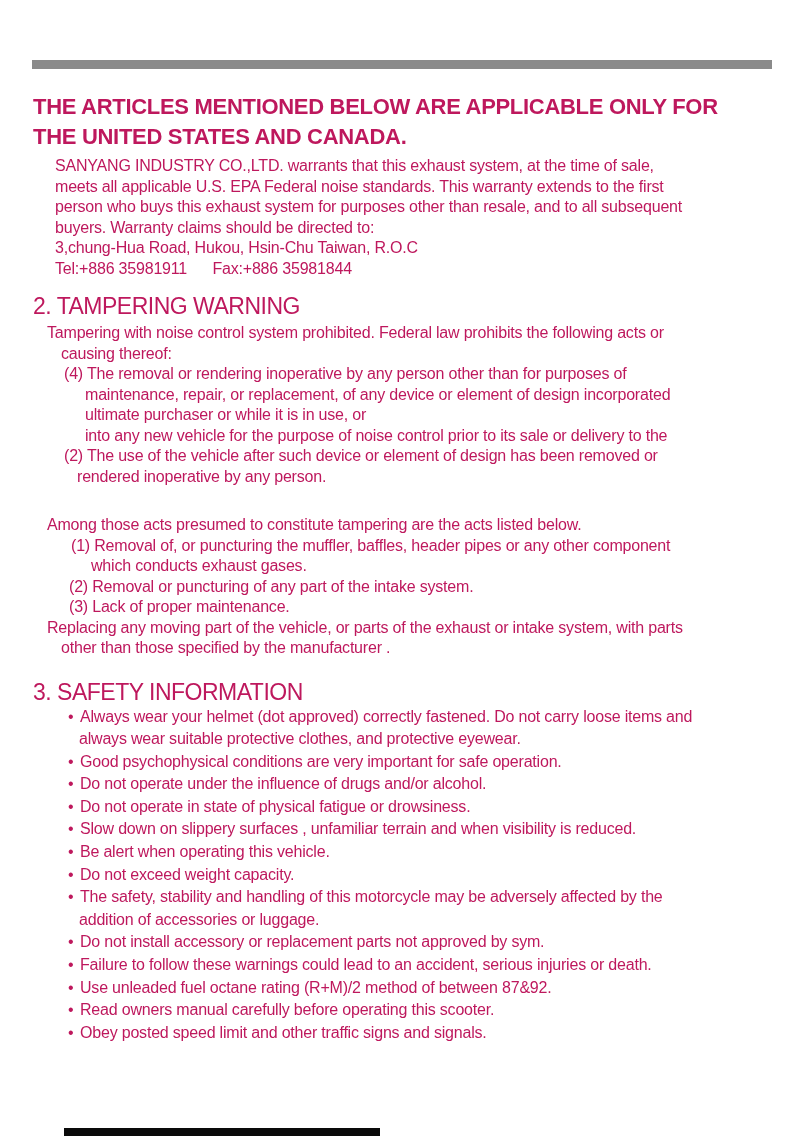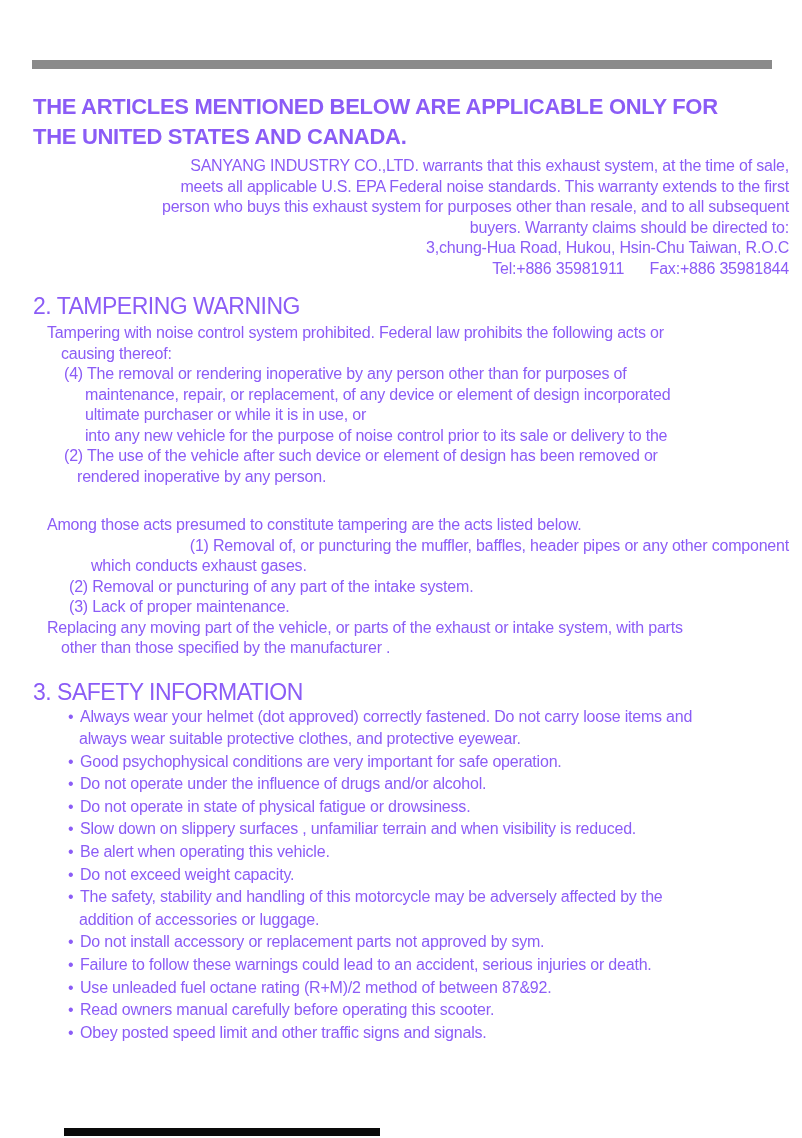--- a/index.html
+++ b/index.html
@@ -1,20 +1,20 @@
 <!DOCTYPE html>
 <html><head>
 <meta charset="utf-8">
 <style>
   html,body { margin:0; padding:0; background:#ffffff; }
   .page {
     position:relative;
     width:802px; height:1138px;
     background:#ffffff;
-    color:#8b5cf6;
+    color:#be185d;
     font-family:"Liberation Sans", sans-serif;
     overflow:hidden;
   }
   .top-rule {
     position:absolute; left:32px; top:60px;
     width:740px; height:9px;
     background:#8a8a8a;
   }
   .bottom-rule {
     position:absolute; left:64px; top:1128px;
@@ -37,27 +37,27 @@
 
   .ln {
     font-size:16px; line-height:20.5px;
     letter-spacing:-0.2px; white-space:pre;
   }
   .mt4 { margin-top:4px; }
   .mt8 { margin-top:1px; }
   .mt16 { margin-top:28px; }
 
   
-  .i-body  { margin-left:22px;text-align:right; }  
+  .i-body  { margin-left:22px; }  
   .i-p     { margin-left:14px; }  
   .i-pb    { margin-left:28px; }  
   .i-n1    { margin-left:31px; }  
   .i-n1c   { margin-left:52px; }  
   .i-n2c   { margin-left:44px; }  
-  .i-m1    { margin-left:38px;text-align:right; }  
+  .i-m1    { margin-left:38px; }  
   .i-m1c   { margin-left:58px; }  
   .i-m23   { margin-left:36px; }  
   .i-p3b   { margin-left:28px; }  
 
   .blt { line-height:22.6px; margin-left:35px; }      
   .blt .dot { display:inline-block; width:12px; }     
   .bltc { line-height:22.6px; margin-left:46px; }     
 </style>
 </head>
 <body>

